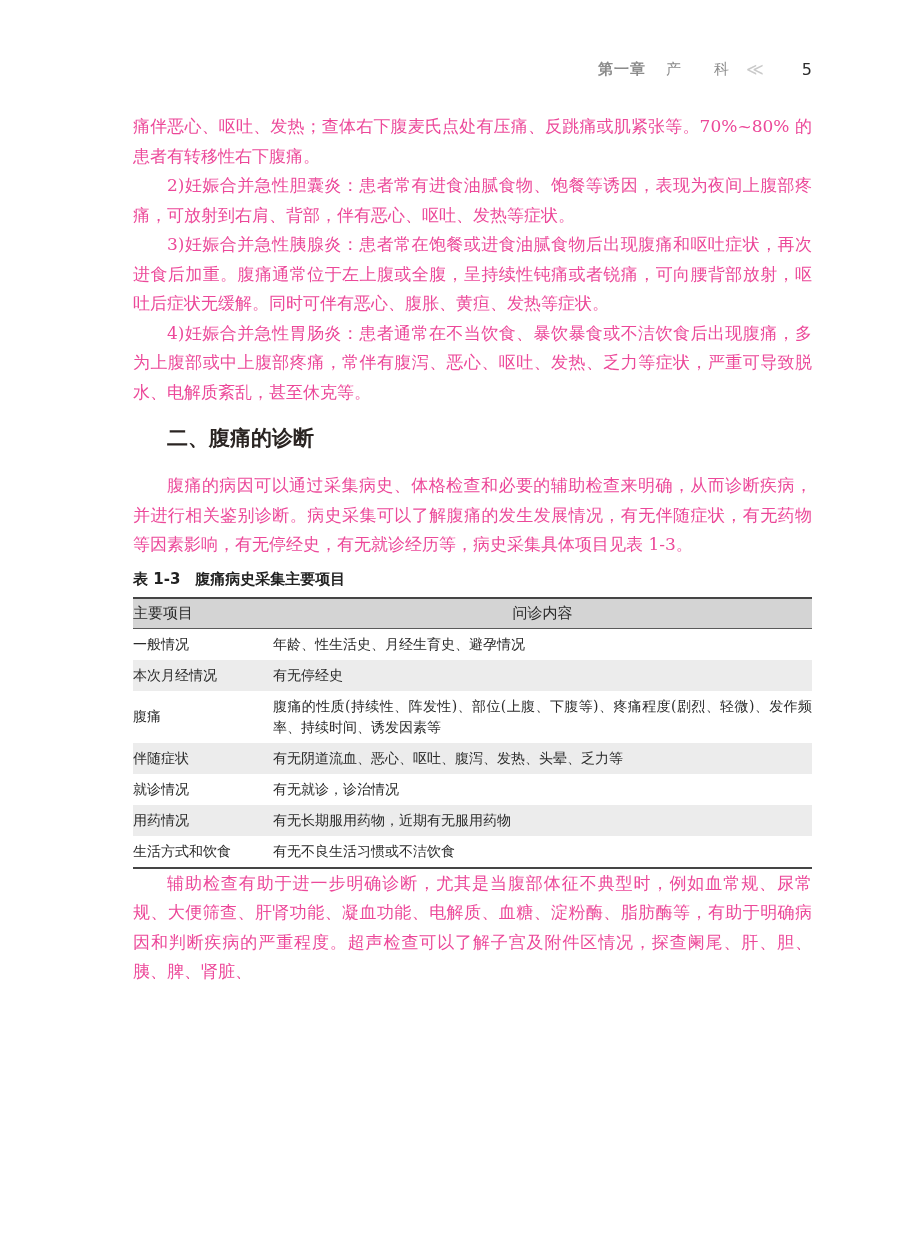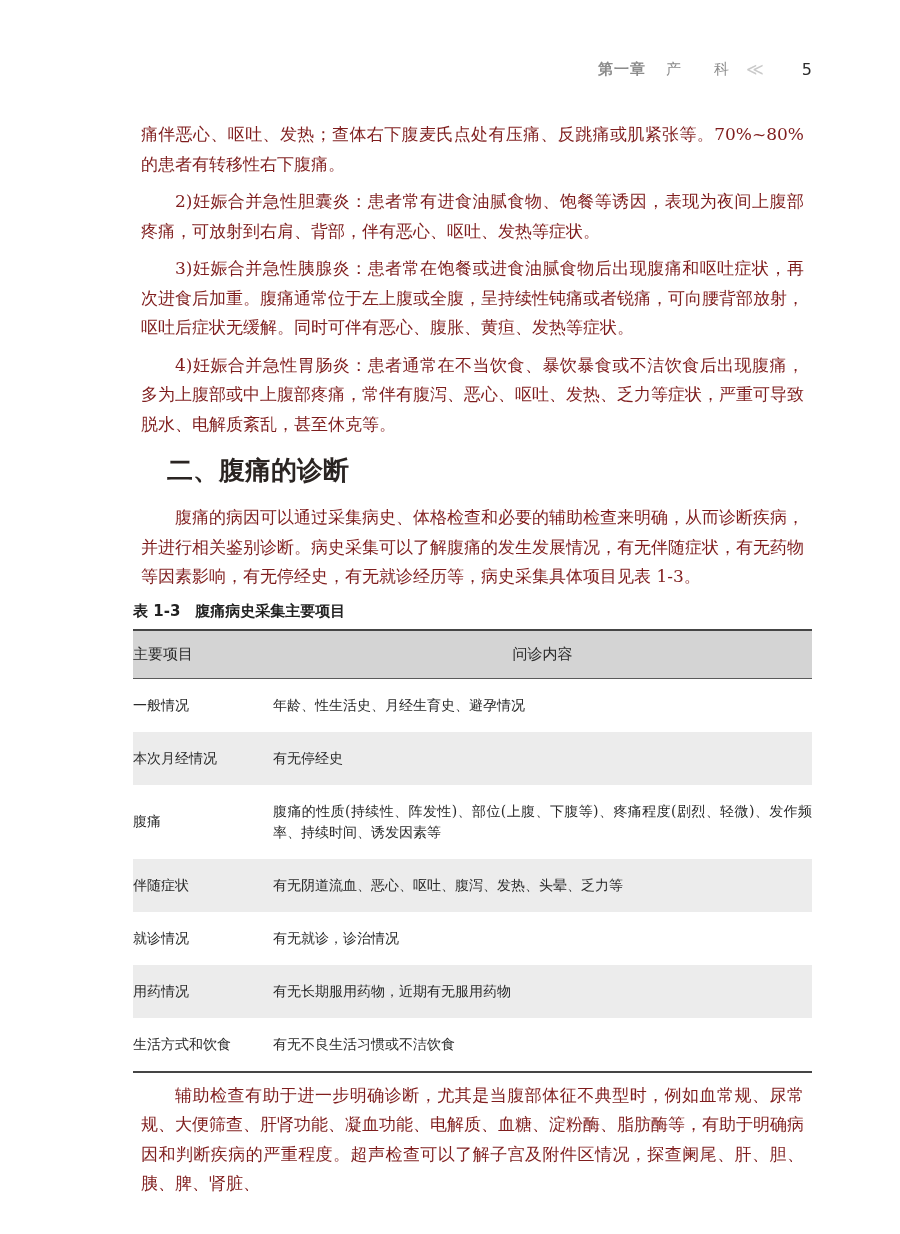--- a/index.html
+++ b/index.html
@@ -46,34 +46,34 @@
   }
 
   
   .content {
     position: absolute;
     top: 112px;
     left: 133px;
     width: 679px;
   }
   p.body-par {
-    margin: 8px;
+    margin: 0;
     font-size: 17px;
     line-height: 29.5px;
     text-align: justify;
-    color: #7f1d1d;
+    color: #ec4899;
   }
   p.indent { text-indent: 2em; }
 
   .section-heading {
     margin: 16px 0 18px 0;
     padding-left: 34px;
     font-family: "DejaVu Sans", "Liberation Sans", sans-serif;
     font-weight: bold;
-    font-size: 26px;
+    font-size: 21px;
     line-height: 30px;
     color: #2a2422;
   }
 
   
   .table-caption {
     margin: 10px 0 8px 0;
     font-family: "DejaVu Sans", "Liberation Sans", sans-serif;
     font-weight: bold;
     font-size: 15px;
@@ -85,29 +85,29 @@
     border-top: 2.5px solid #454545;
     border-bottom: 2.5px solid #454545;
   }
   table.history-table thead th {
     background: #d4d4d4;
     border-bottom: 1.5px solid #5a5a5a;
     font-family: "DejaVu Sans", "Liberation Sans", sans-serif;
     font-weight: normal;
     font-size: 15px;
     color: #2a2a2a;
-    padding: 14px 0;
+    padding: 5px 0;
   }
   th.col-item    { text-align: left; padding-left: 34px; width: 140px; }
   th.col-content { text-align: center; padding-right: 150px; }
   table.history-table tbody td {
     font-size: 14px;
     line-height: 21px;
     color: #2a2a2a;
-    padding: 16px 0;
+    padding: 5px 0;
     vertical-align: middle;
   }
   td.cell-item    { padding-left: 10px; width: 140px; vertical-align: top; padding-top: 7px; }
   td.cell-content { padding-right: 6px; text-align: justify; }
   table.history-table tbody tr:nth-child(even) { background: #ececec; }
 
   .after-table { margin-top: 20px; }
 </style>
 </head>
 <body>

